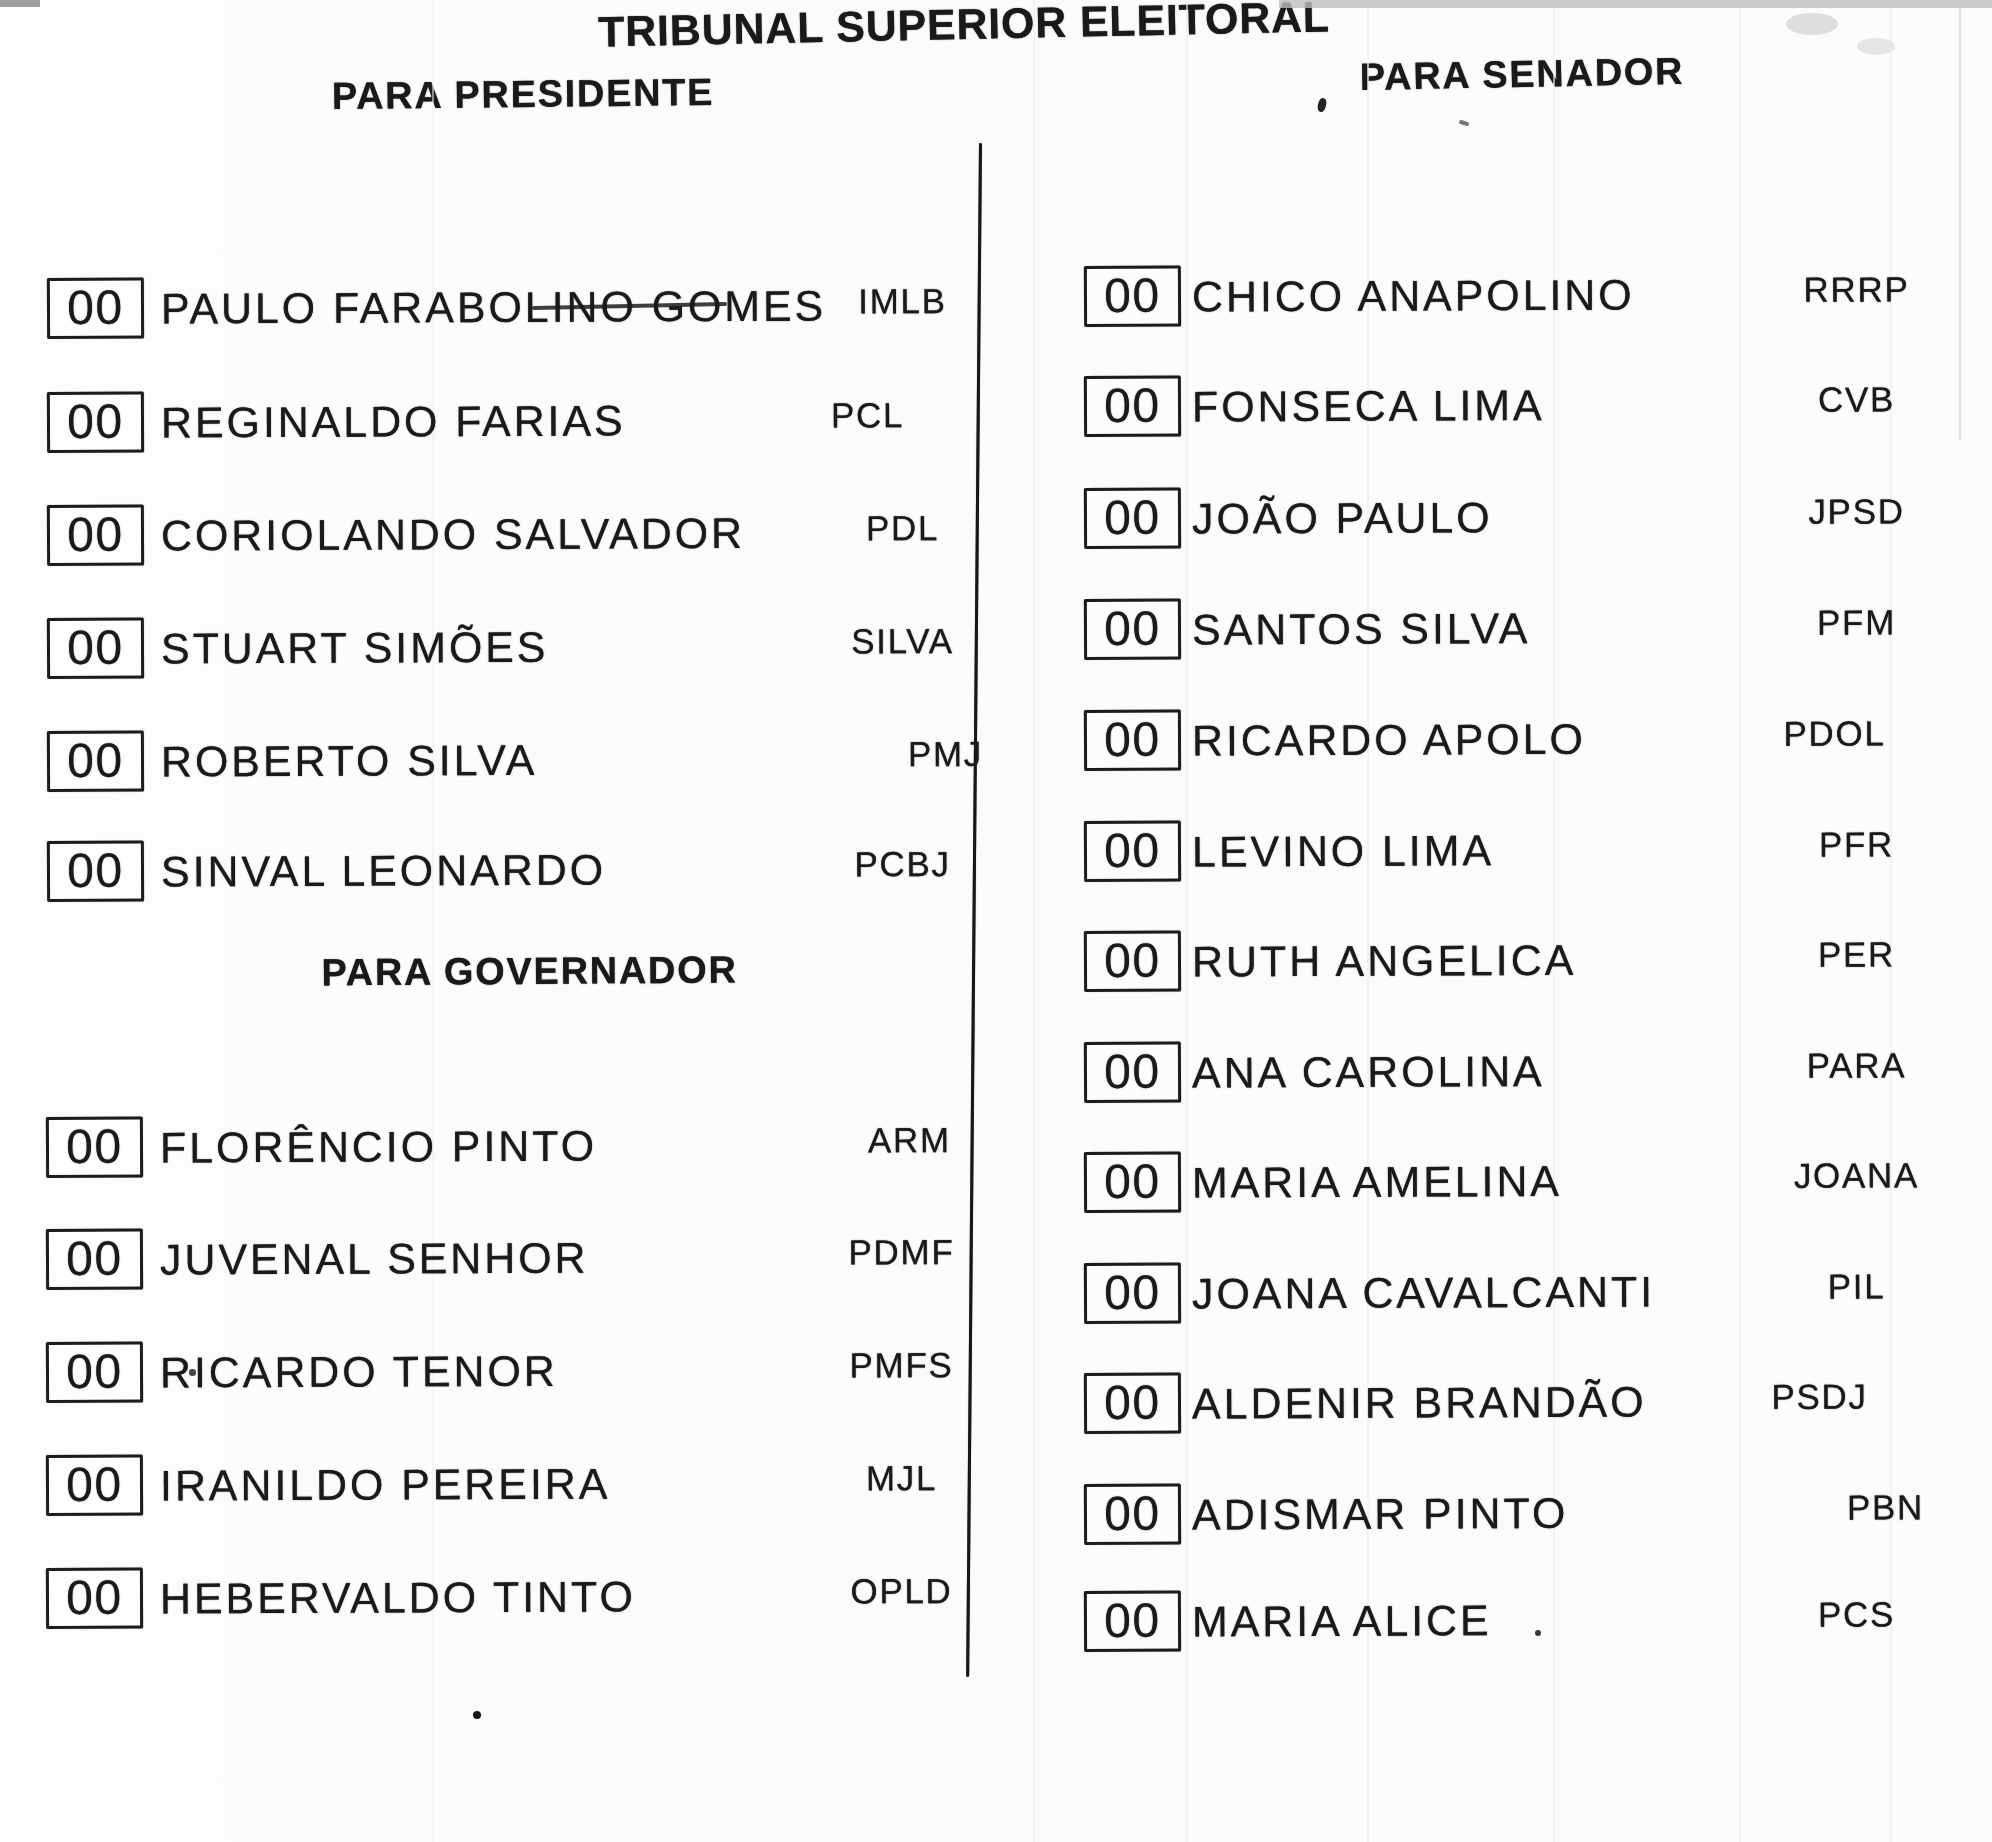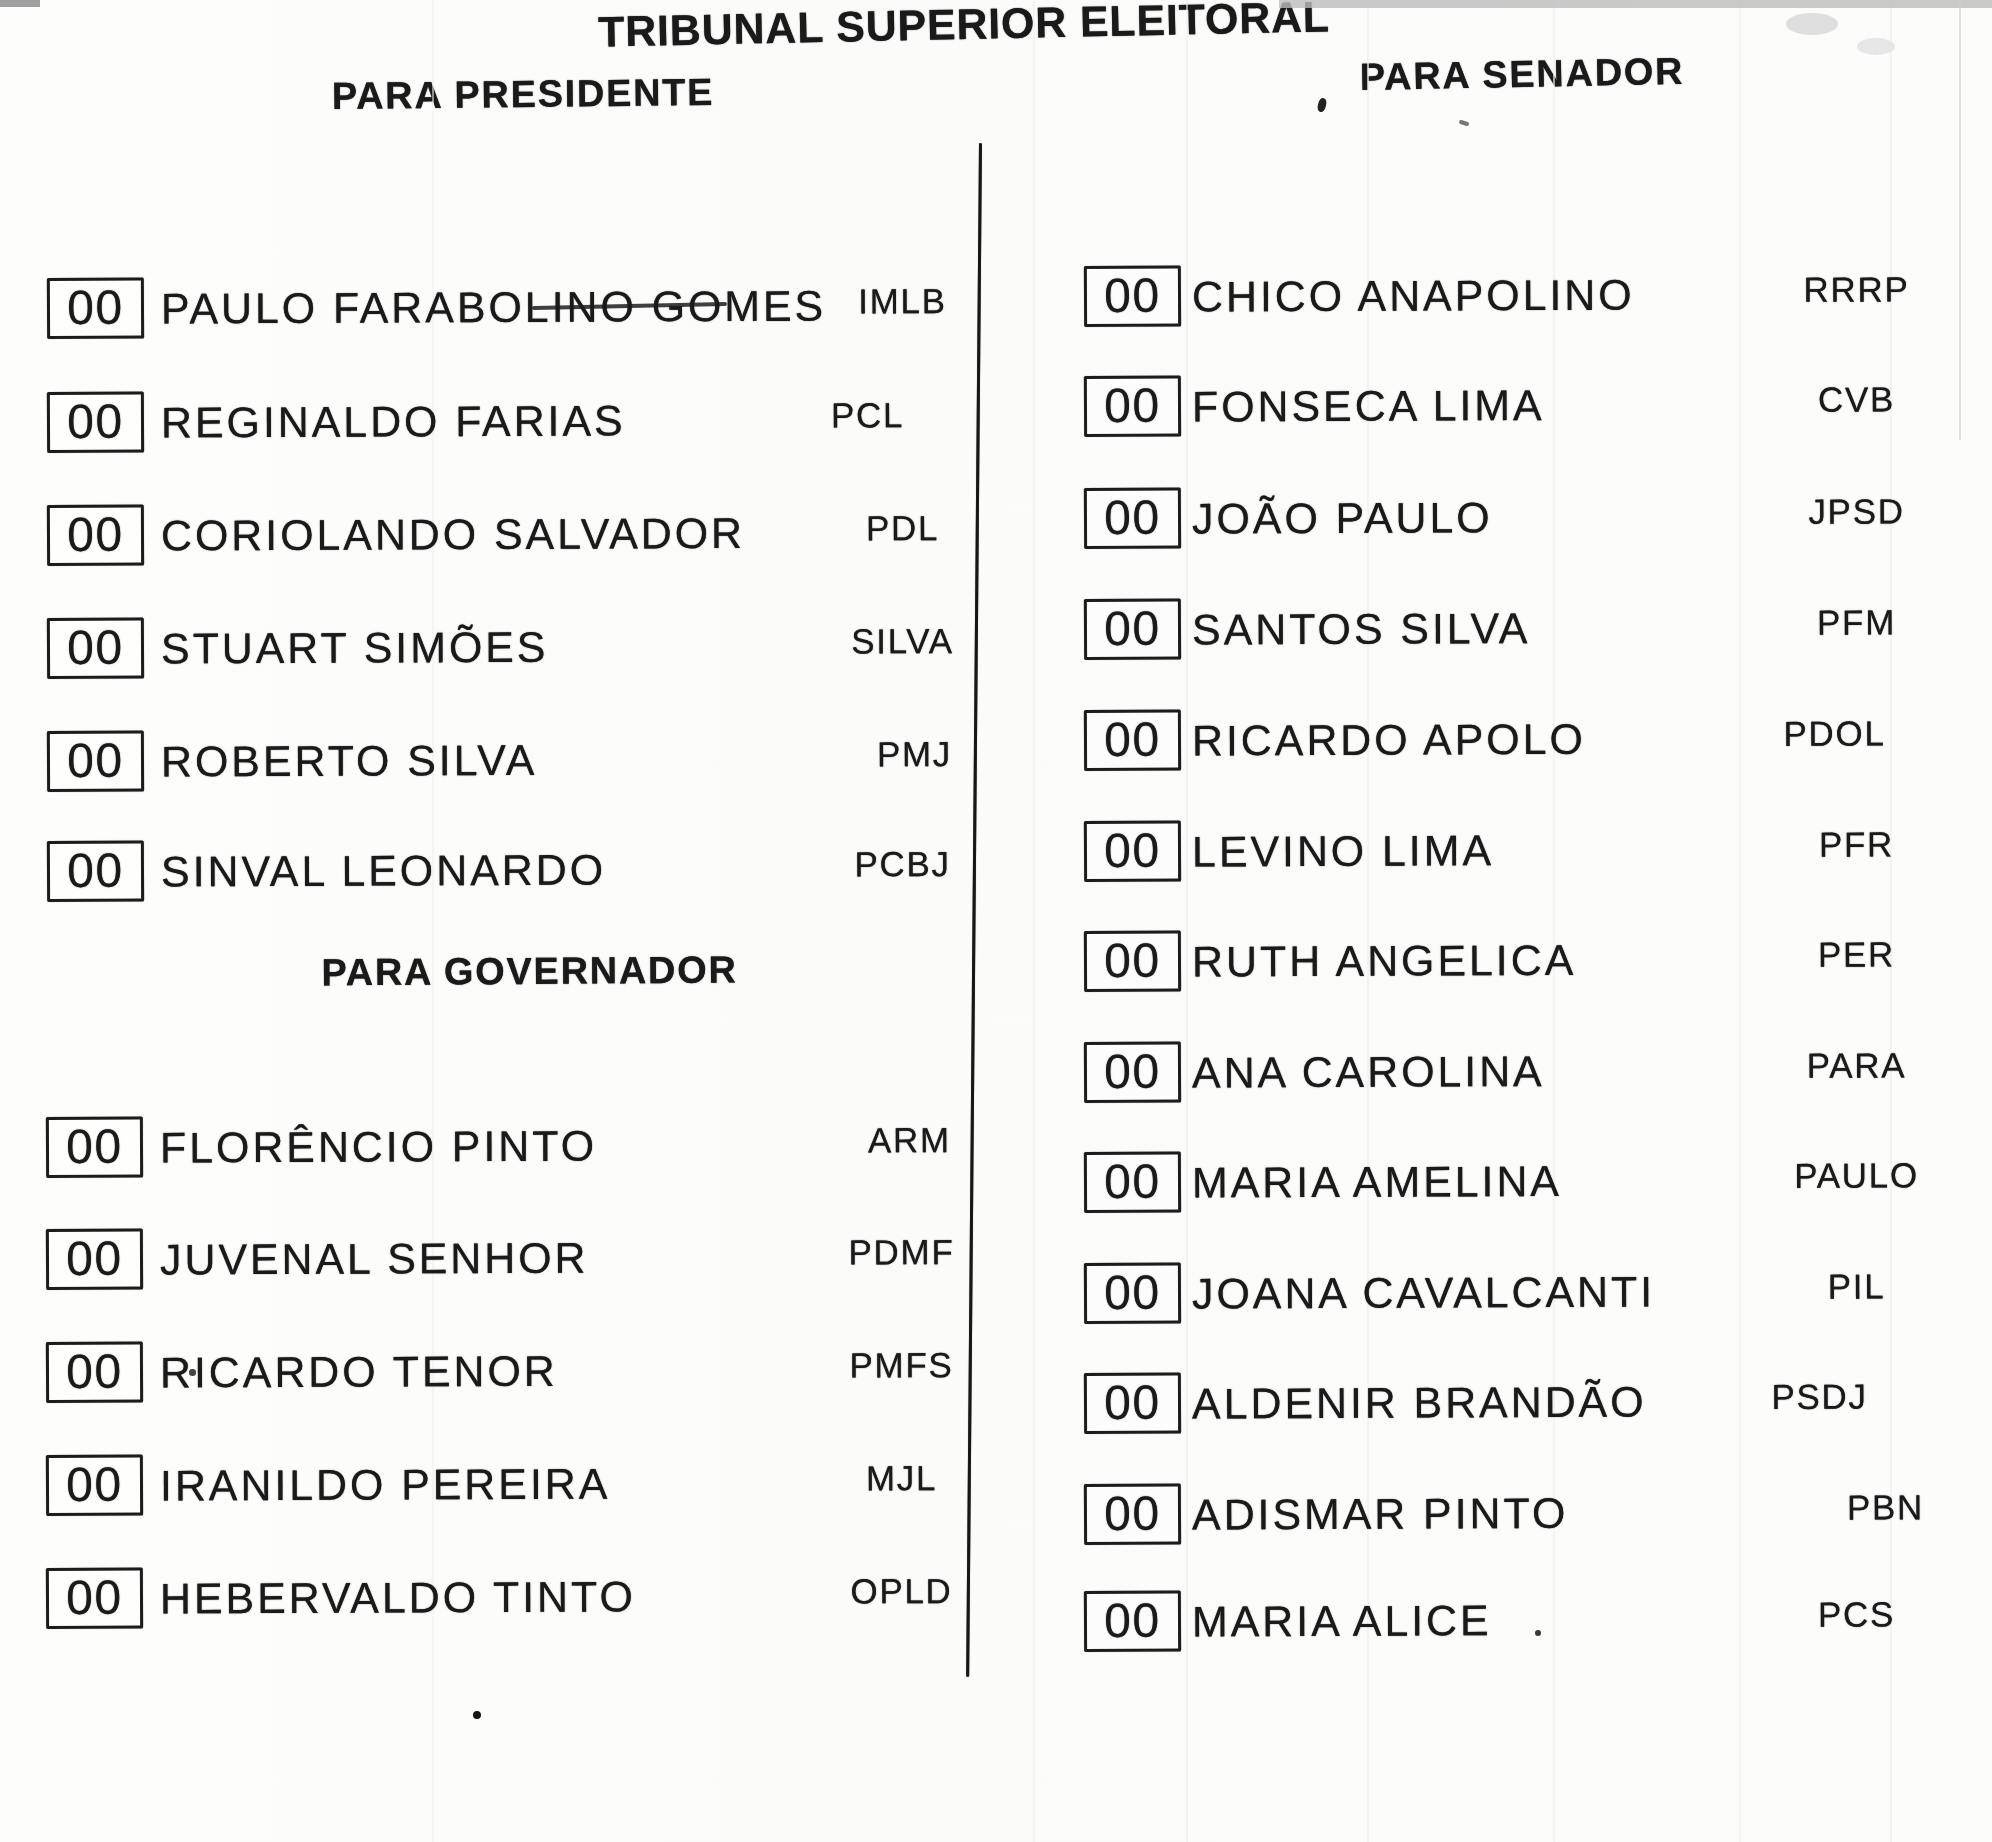--- a/index.html
+++ b/index.html
@@ -99,21 +99,21 @@
       <span class="party-code ink" style="left:764px;width:183px">PDL</span>
     </div>
     <div class="row" style="left: 47px; top: 618px;">
       <div class="vote-box"><span class="vote-num ink">00</span></div>
       <span class="cand-name ink" style="left:114px">STUART SIMÕES</span>
       <span class="party-code ink" style="left:764px;width:183px">SILVA</span>
     </div>
     <div class="row" style="left: 47px; top: 731px;">
       <div class="vote-box"><span class="vote-num ink">00</span></div>
       <span class="cand-name ink" style="left:114px">ROBERTO SILVA</span>
-      <span class="party-code ink" style="left:776px;width:183px">PMJ</span>
+      <span class="party-code ink" style="left:807px;width:183px">PMJ</span>
     </div>
     <div class="row" style="left: 47px; top: 841px;">
       <div class="vote-box"><span class="vote-num ink">00</span></div>
       <span class="cand-name ink" style="left:114px">SINVAL LEONARDO</span>
       <span class="party-code ink" style="left:764px;width:183px">PCBJ</span>
     </div>
     <div class="row" style="left: 46px; top: 1117px;">
       <div class="vote-box"><span class="vote-num ink">00</span></div>
       <span class="cand-name ink" style="left:114px">FLORÊNCIO PINTO</span>
       <span class="party-code ink" style="left:772px;width:183px">ARM</span>
@@ -174,21 +174,21 @@
       <span class="party-code ink" style="left:681px;width:183px">PER</span>
     </div>
     <div class="row" style="left: 1084px; top: 1042px;">
       <div class="vote-box"><span class="vote-num ink">00</span></div>
       <span class="cand-name ink" style="left:108px">ANA CAROLINA</span>
       <span class="party-code ink" style="left:681px;width:183px">PARA</span>
     </div>
     <div class="row" style="left: 1084px; top: 1152px;">
       <div class="vote-box"><span class="vote-num ink">00</span></div>
       <span class="cand-name ink" style="left:108px">MARIA AMELINA</span>
-      <span class="party-code ink" style="left:681px;width:183px">PAULO</span>
+      <span class="party-code ink" style="left:681px;width:183px">JOANA</span>
     </div>
     <div class="row" style="left: 1084px; top: 1263px;">
       <div class="vote-box"><span class="vote-num ink">00</span></div>
       <span class="cand-name ink" style="left:108px">JOANA CAVALCANTI</span>
       <span class="party-code ink" style="left:681px;width:183px">PIL</span>
     </div>
     <div class="row" style="left: 1084px; top: 1373px;">
       <div class="vote-box"><span class="vote-num ink">00</span></div>
       <span class="cand-name ink" style="left:108px">ALDENIR BRANDÃO</span>
       <span class="party-code ink" style="left:644px;width:183px">PSDJ</span>

